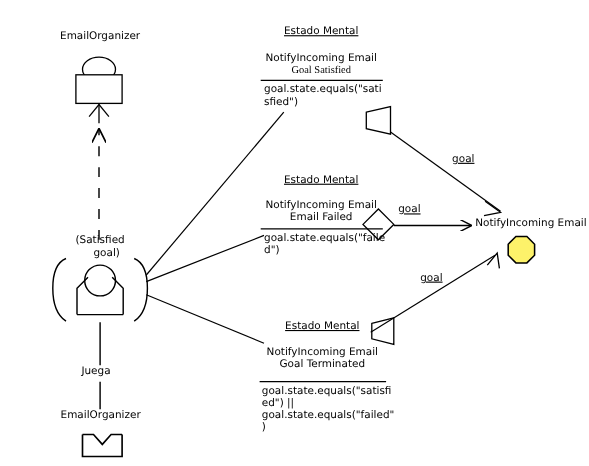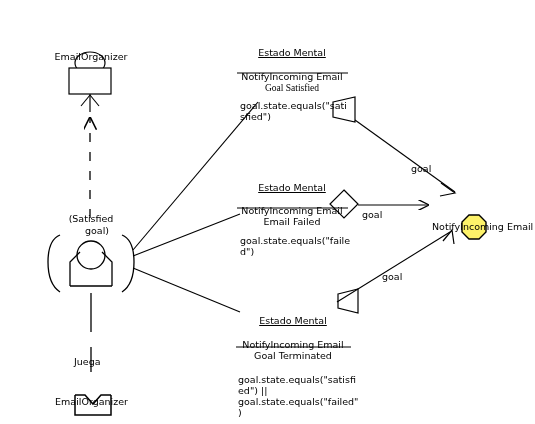--- a/index.html
+++ b/index.html
@@ -20,41 +20,41 @@
     left: 0;
     top: 0;
     width: 535px;
     height: 424px;
   }
   .txt {
     position: absolute;
     white-space: pre;
     line-height: 1.15;
     color: #000;
-    margin-top: 24px;
   }
   .lbl-node {
     font-size: 9.5px;
     text-align: center;
   }
   .note-title {
     font-size: 9.5px;
     text-align: center;
     text-decoration: underline;
   }
   .note-body {
     font-size: 9.5px;
     text-align: center;
   }
   .note-cond {
     font-size: 9.5px;
     text-align: left;
   }
   .edge-lbl {
     font-size: 9.5px;
+    text-decoration: underline;
   }
   .edge-lbl-plain {
     font-size: 9.5px;
   }
   .actor-caption {
     position: absolute;
     font-size: 9.5px;
     text-align: center;
     white-space: pre;
     line-height: 1.1;

